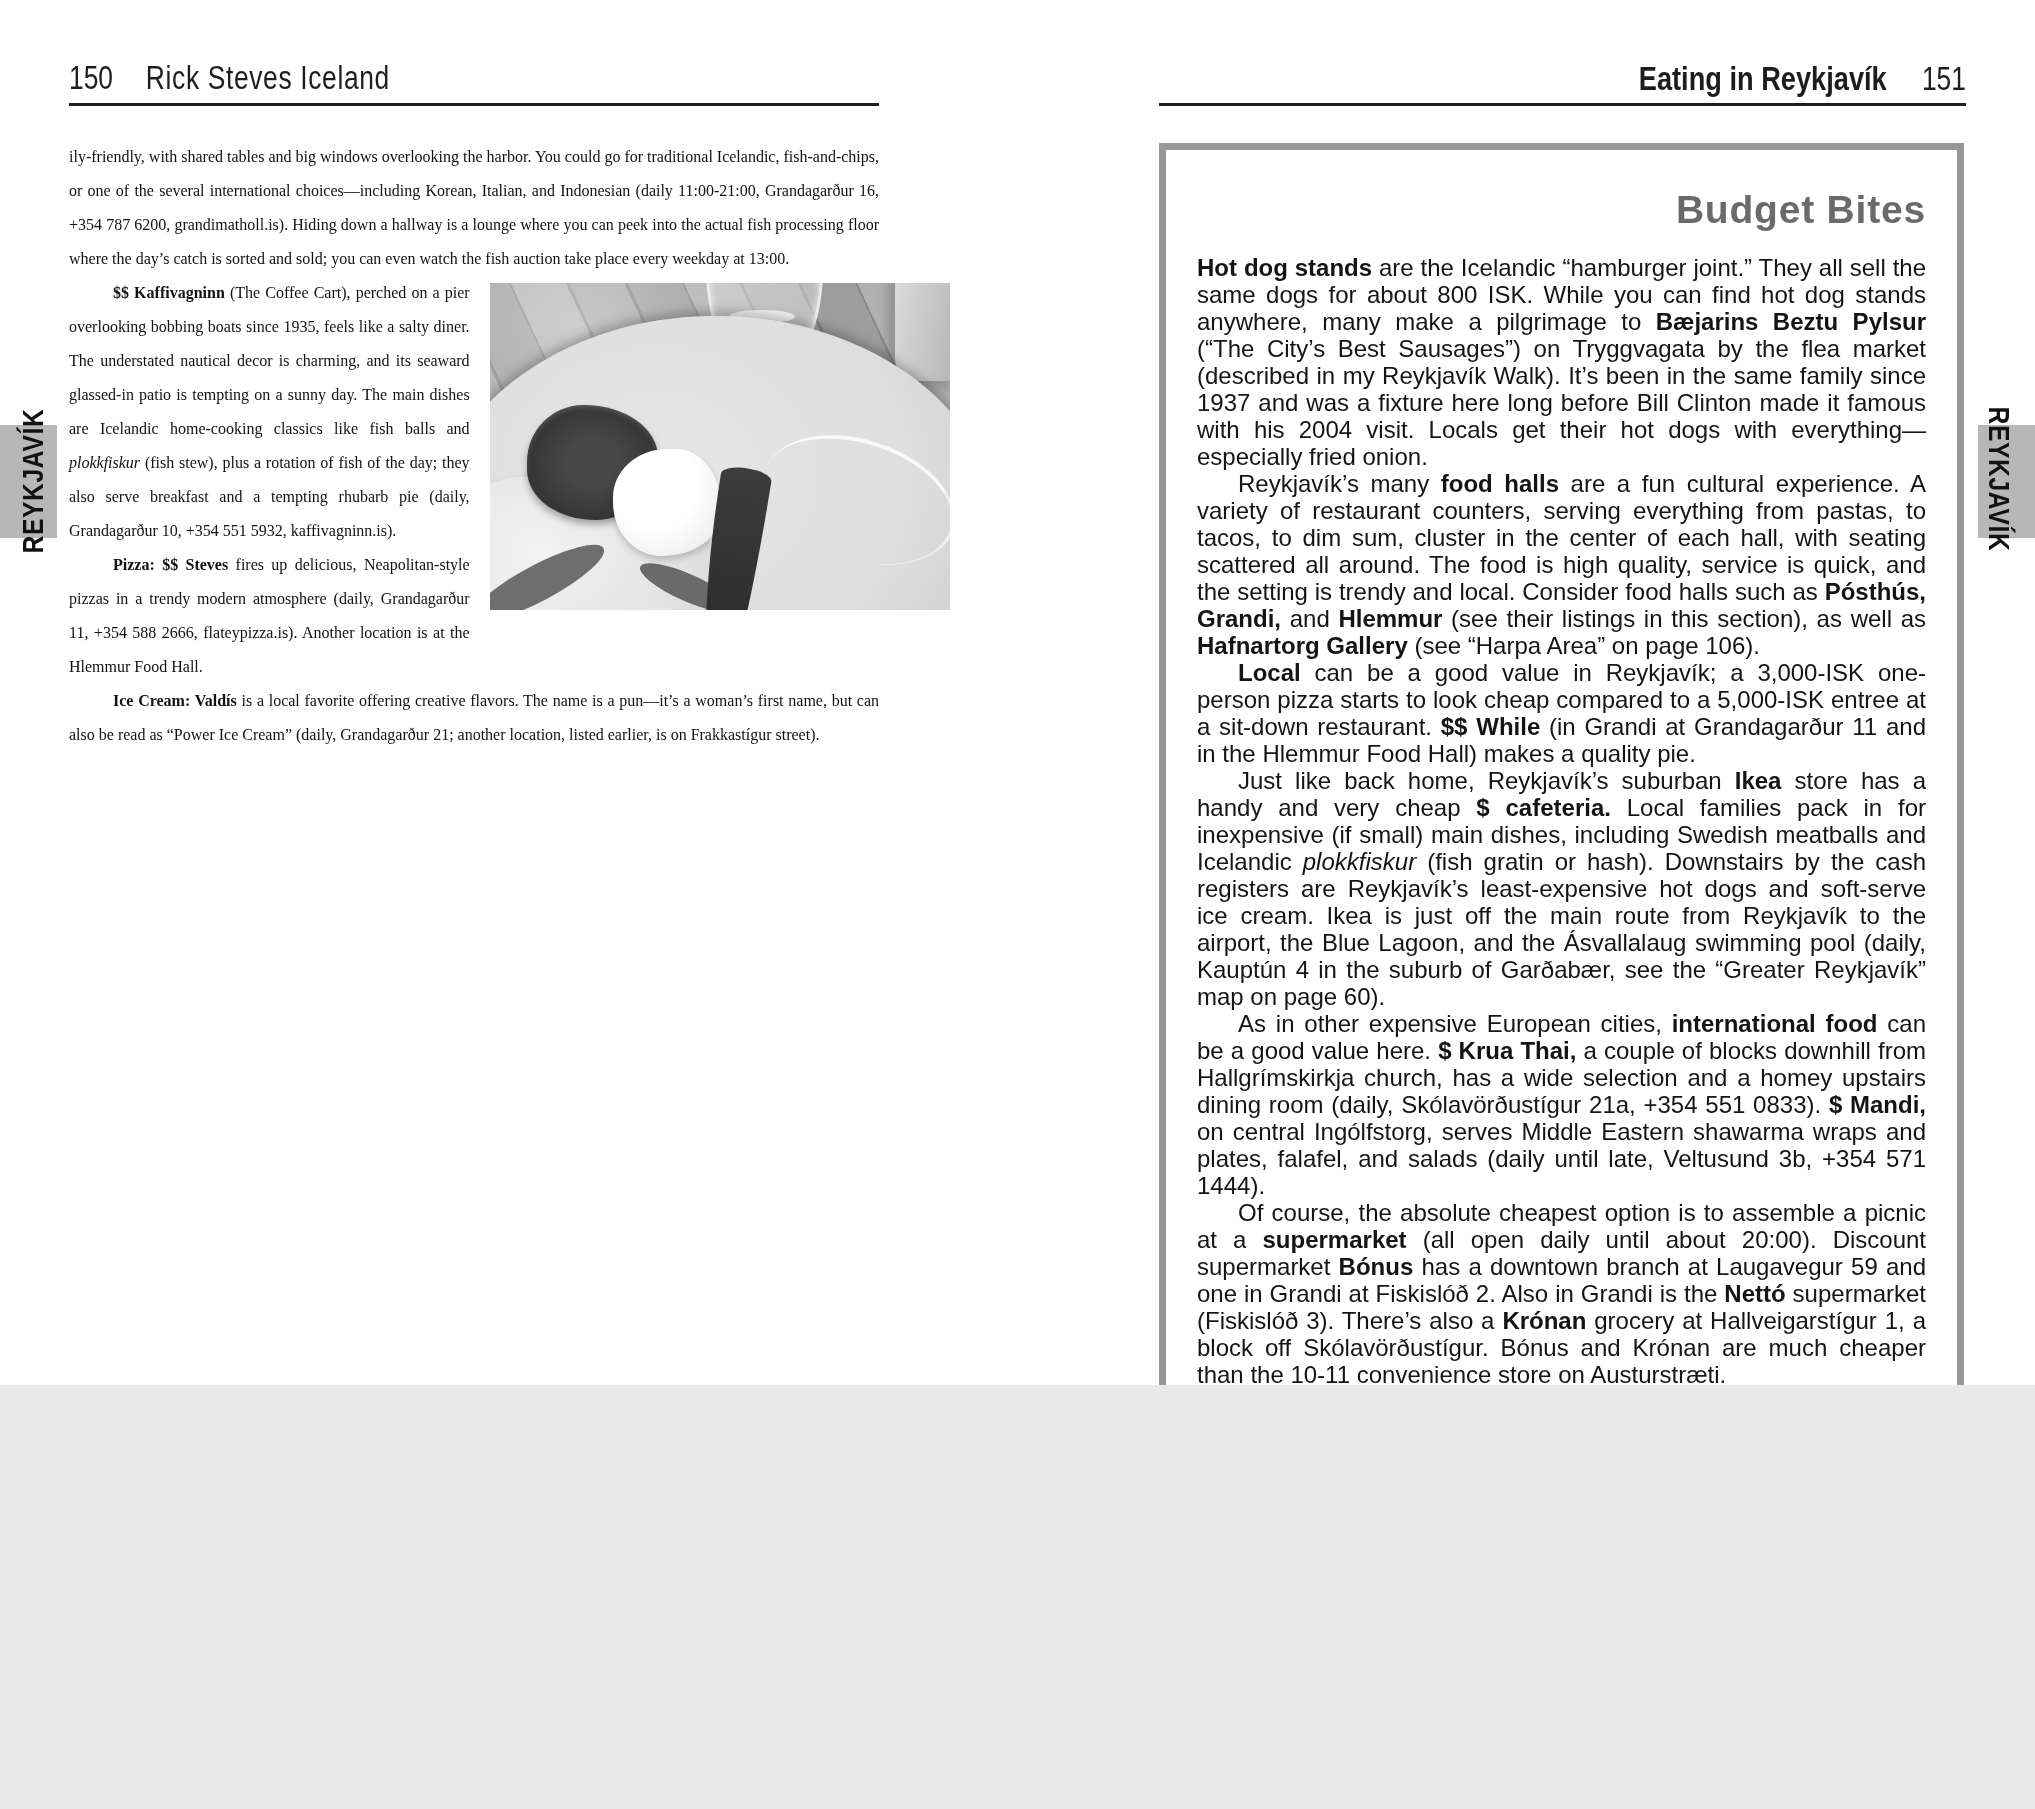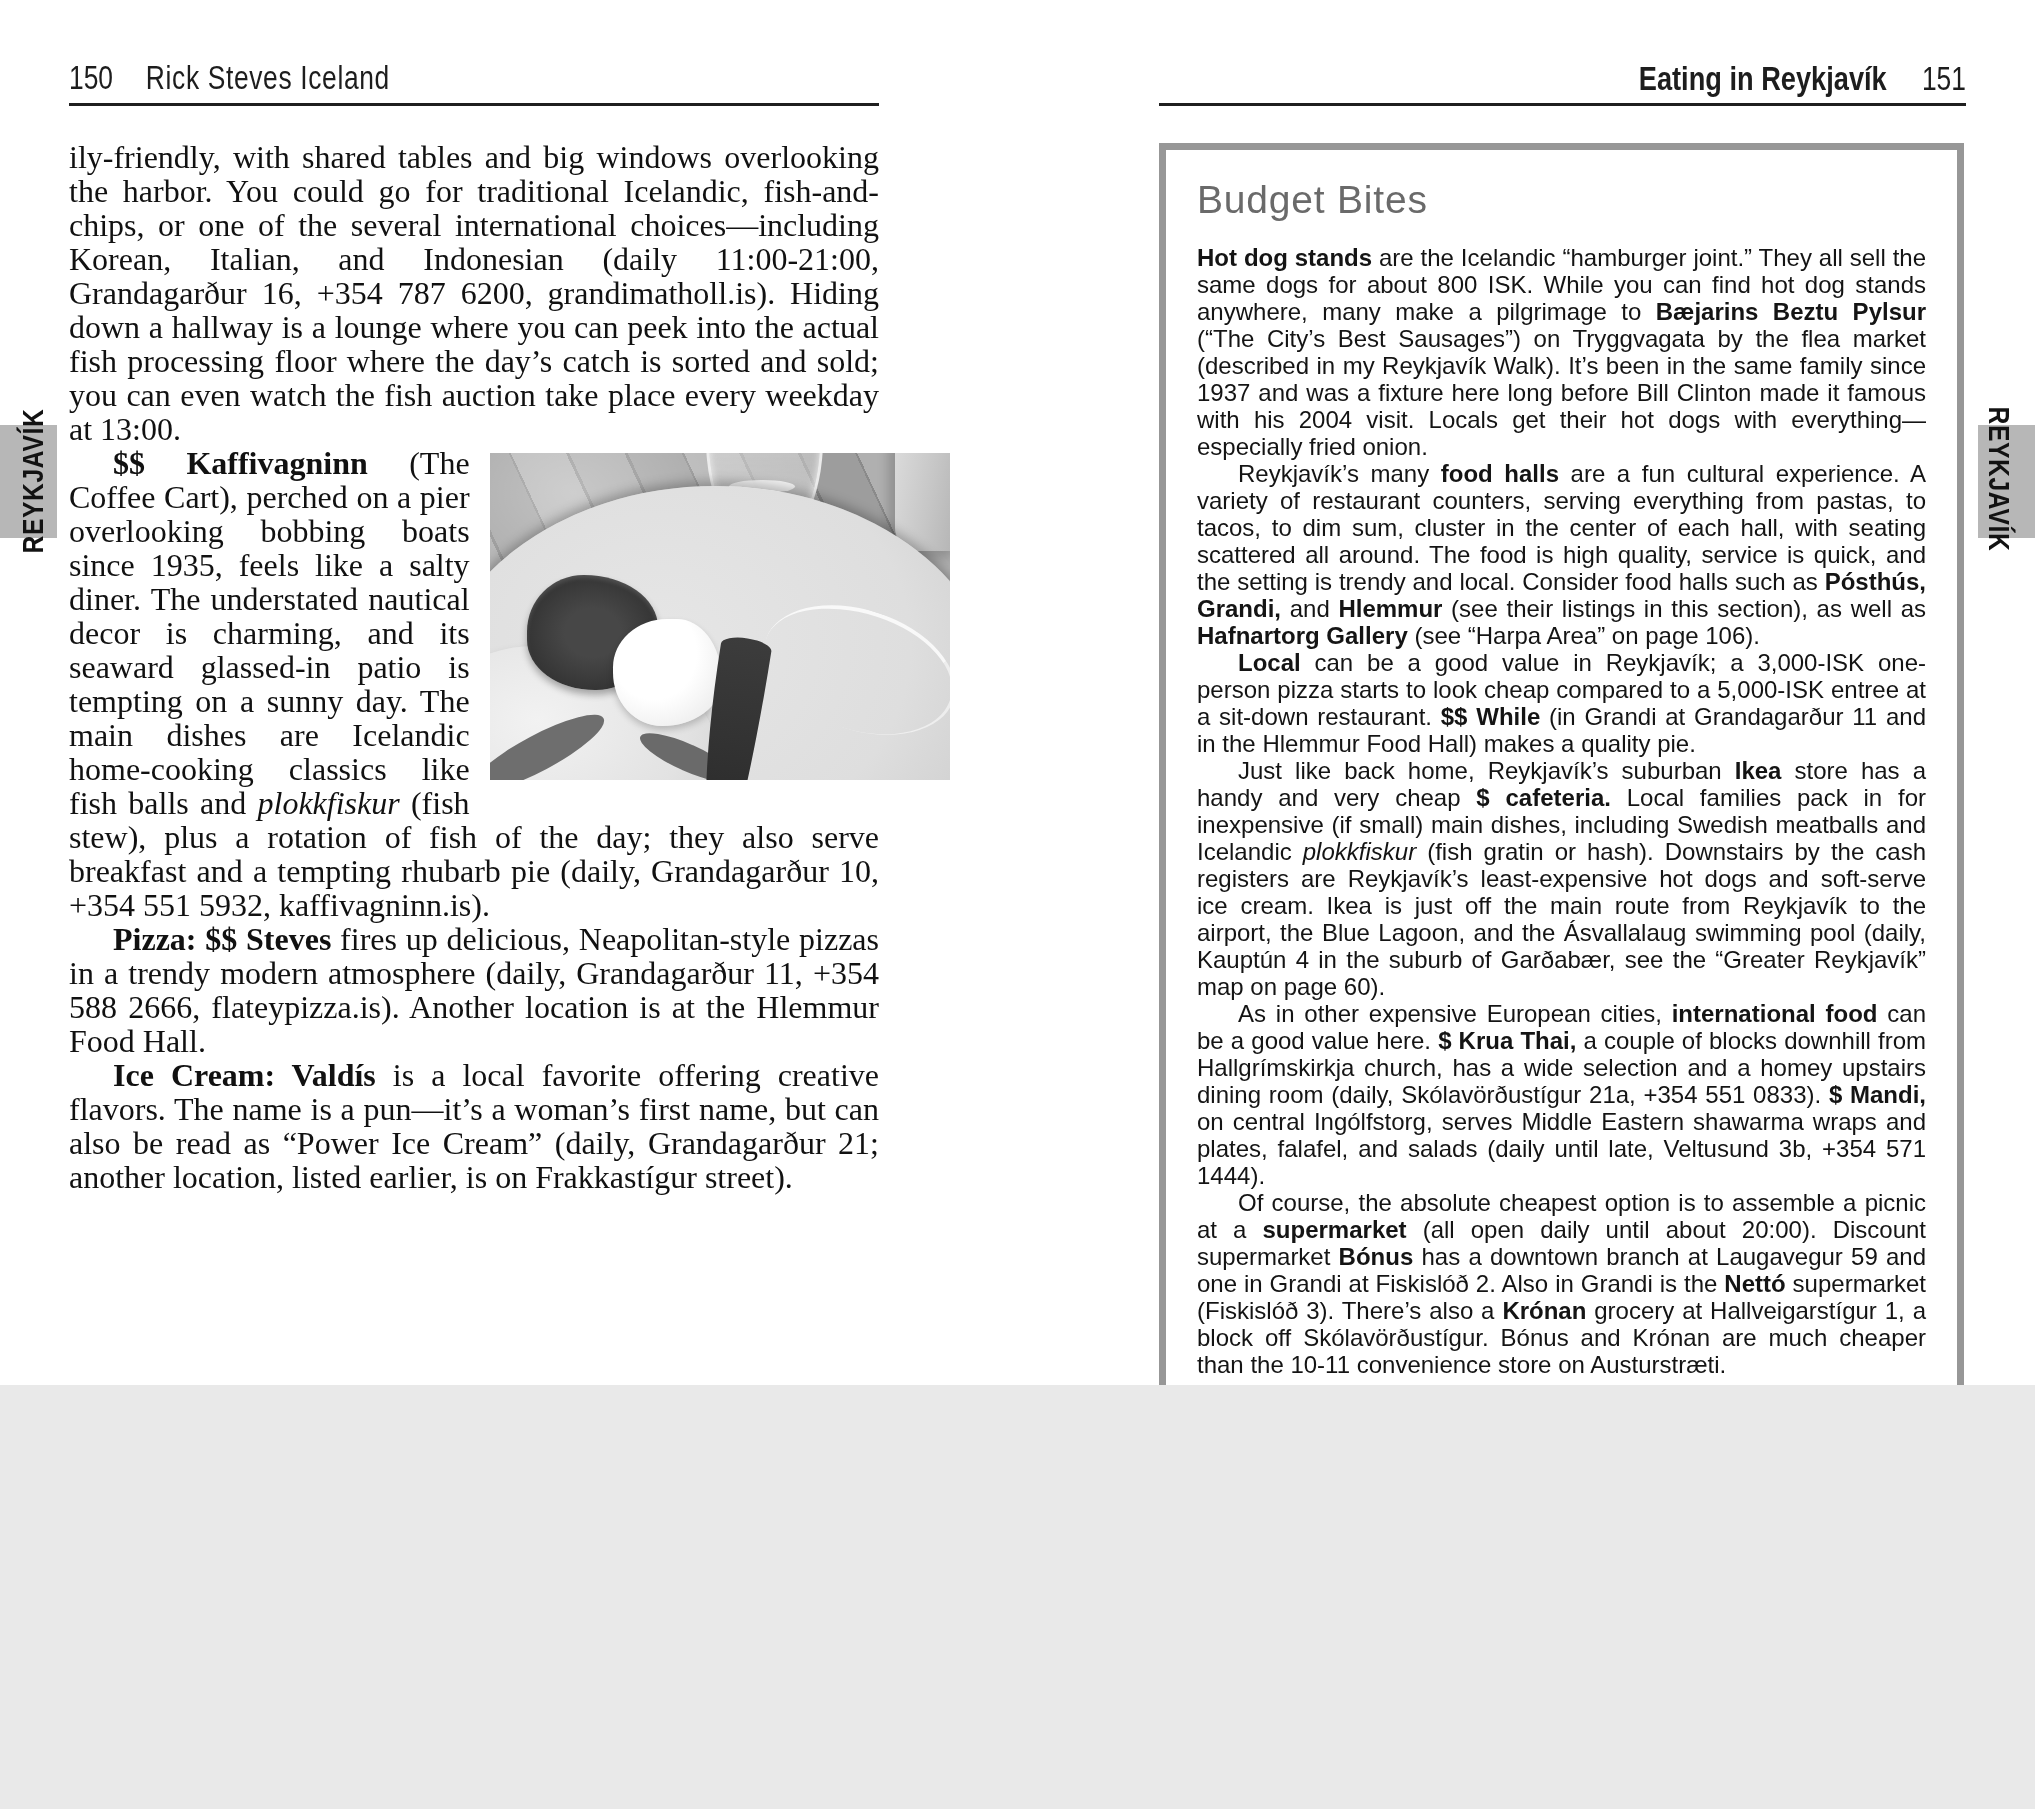--- a/index.html
+++ b/index.html
@@ -23,21 +23,21 @@
   .tab-bg-left{left:0;}
   .tab-bg-right{left:1978px;}
   .tab-text{position:absolute;width:204px;height:38px;line-height:38px;text-align:center;
             font-family:"Liberation Sans",sans-serif;font-weight:700;font-size:30px;
             letter-spacing:0.8px;color:#121212;}
   .tab-text-left{left:-69px;top:462px;transform:rotate(-90deg) scale(.82,1);}
   .tab-text-right{left:1897px;top:460px;transform:rotate(90deg) scale(.82,1);}
 
   
   .col-left{position:absolute;left:69px;top:140px;width:810px;
-            font-size:32px;line-height:34px;text-align:justify;}
+            font-size:16px;line-height:34px;text-align:justify;}
   .para{margin:0;}
   .ind{text-indent:44px;}
   .rb{font-weight:700;}
   .ri{font-style:italic;}
 
   
   .photo{float:right;display:block;width:460px;height:327px;margin:7px -71px 7.8px 20.4px;
          position:relative;overflow:hidden;background:#a3a3a3;}
   .wood{position:absolute;inset:0;
         background:
@@ -81,22 +81,22 @@
   .cone{position:absolute;left:48%;top:34%;width:9%;height:52%;transform:rotate(9deg);
         border-radius:50% 50% 35% 65% / 4% 4% 96% 96%;
         background:linear-gradient(#3c3c3c,#272727);}
   .leaf{position:absolute;background:#757575;border-radius:50%;}
   .leaf1{left:6%;top:56%;width:26%;height:8%;transform:rotate(-28deg);background:#6e6e6e;}
   .leaf3{left:36%;top:58%;width:18%;height:6%;transform:rotate(24deg);background:#6a6a6a;}
 
   
   .box{position:absolute;left:1159px;top:143px;width:805px;height:1442px;box-sizing:border-box;
        border:7px solid var(--box_border,#979797);background:#fff;padding:20.4px 31px 0;}
-  .box-title{margin:8px 0 22px;text-align:left;font-family:"Liberation Sans",sans-serif;
-             font-weight:400;font-size:39px;color:var(--box_title,#6a6a6a);letter-spacing:0.8px;}
+  .box-title{margin:18px 0 22px;text-align:right;font-family:"Liberation Sans",sans-serif;
+             font-weight:700;font-size:39px;color:var(--box_title,#6a6a6a);letter-spacing:0.8px;}
   .bpara{margin:0;font-family:"Liberation Sans",sans-serif;font-size:24px;line-height:27px;
          text-align:justify;color:#141414;}
   .bpara.ind{text-indent:41px;}
 </style>
 </head>
 <body>
 
 <div class="sheet">
 
   <header class="hdr hdr-left">

